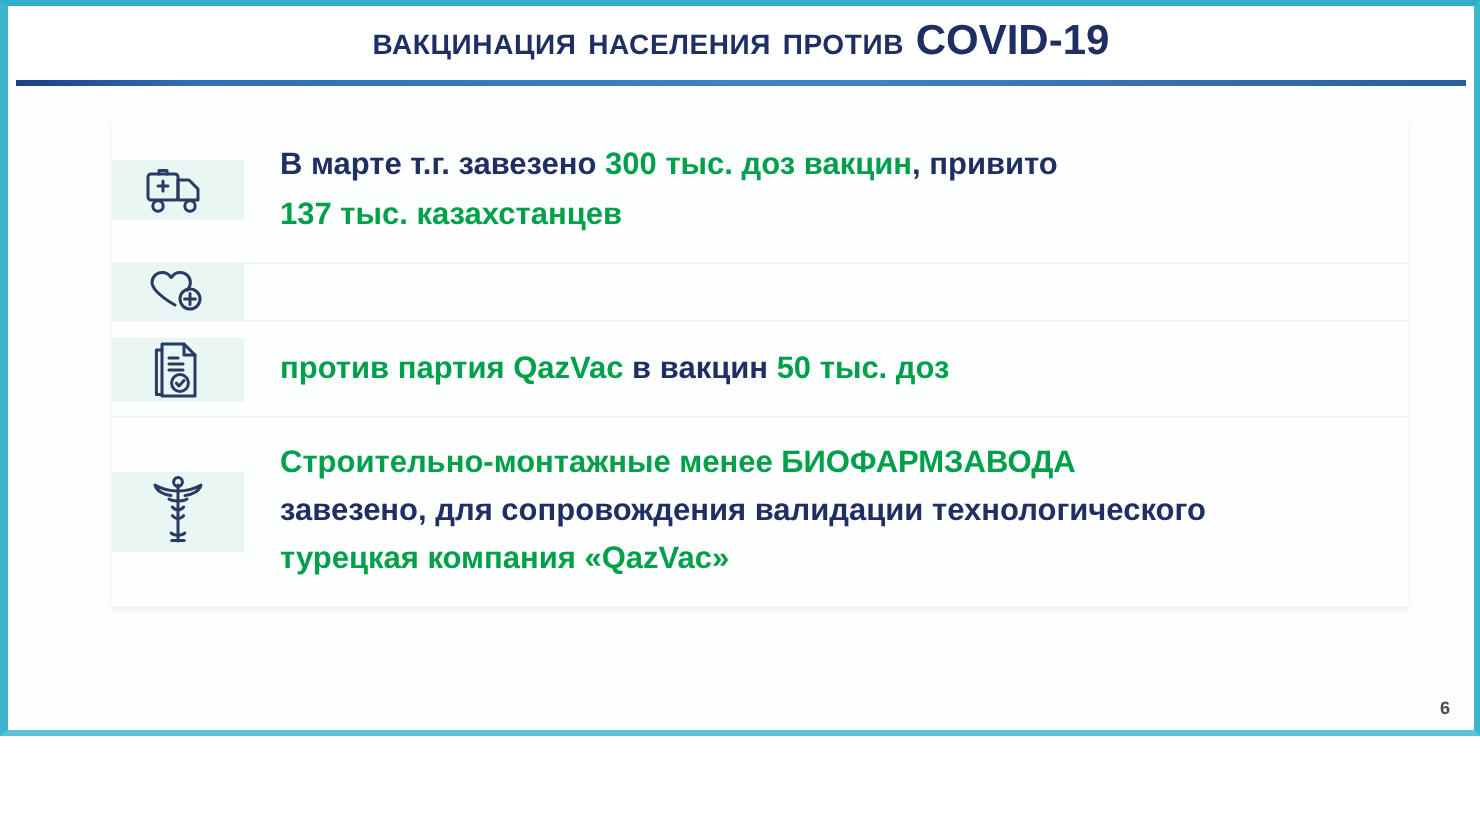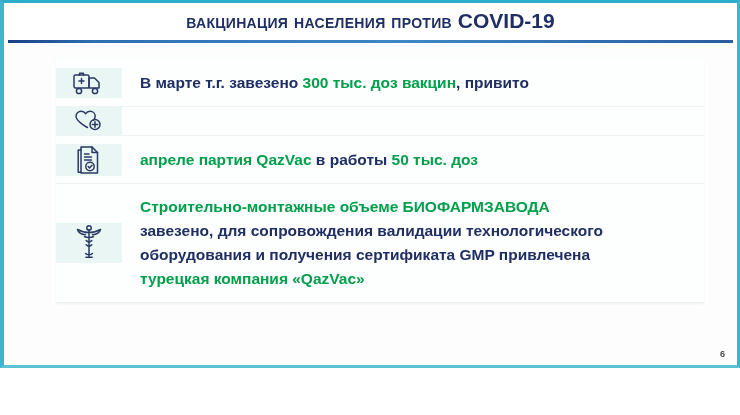--- a/index.html
+++ b/index.html
@@ -139,20 +139,21 @@
             <rect x="2" y="7" width="15" height="13" rx="1.5"></rect>
             <path d="M17 10h5.5l4.5 4.5V20H17z"></path>
             <path d="M9.5 10.5v5M7 13h5"></path>
             <circle cx="7" cy="23" r="2.6"></circle>
             <circle cx="23" cy="23" r="2.6"></circle>
             <path d="M7.5 7V5.2h4V7"></path>
           </svg>
         </div>
         <div class="text-cell">
           <div class="line"><span class="n">В марте т.г. завезено </span><span class="g">300 тыс. доз вакцин</span><span class="n">, привито</span></div>
+          <div class="line"><span class="g">137 тыс. казахстанцев</span></div>
         </div>
       </div>
       <div class="row">
         <div class="icon-cell">
           <svg width="34" height="28" viewBox="0 0 34 28" fill="none" stroke="#2b3a63" stroke-width="1.5" stroke-linecap="round" stroke-linejoin="round">
             <path d="M15.5 20.5S4 14.4 4 9.3C4 6.4 6.3 4.2 9.1 4.2c1.9 0 3.5 1 4.4 2.5h.2c.9-1.5 2.5-2.5 4.4-2.5 2.8 0 5.1 2.2 5.1 5.1 0 1.2-.6 2.5-1.5 3.8"></path>
             <circle cx="23" cy="17.5" r="5"></circle>
             <path d="M23 14.8v5.4M20.3 17.5h5.4"></path>
           </svg>
         </div>
@@ -162,39 +163,38 @@
           <svg width="30" height="32" viewBox="0 0 30 32" fill="none" stroke="#2b3a63" stroke-width="1.5" stroke-linecap="round" stroke-linejoin="round">
             <path d="M7 3h11l5.5 5.5V29H7z"></path>
             <path d="M18 3v5.5h5.5"></path>
             <path d="M4.2 6v22.2M4.2 6h2.8M4.2 28.2H7"></path>
             <path d="M10.5 10h4.5M10.5 13h7M10.5 16h7"></path>
             <circle cx="16" cy="22.5" r="4.2"></circle>
             <path d="M14.2 22.6l1.3 1.4 2.5-2.8"></path>
           </svg>
         </div>
         <div class="text-cell">
-          <div class="line"><span class="g">апреле партия QazVac</span><span class="n"> в работы </span><span class="g">50 тыс. доз</span></div>
+          <div class="line"><span class="g">против партия QazVac</span><span class="n"> в вакцин </span><span class="g">50 тыс. доз</span></div>
         </div>
       </div>
       <div class="row row-tall">
         <div class="icon-cell">
           <svg width="32" height="40" viewBox="0 0 32 40" fill="none" stroke="#2b3a63" stroke-width="1.5" stroke-linecap="round" stroke-linejoin="round">
             <path d="M16 6.5v28"></path>
             <circle cx="16" cy="5" r="2.2"></circle>
             <path d="M16 9.5c-4.5 0-8.5-1.2-11.5-3 .8 3 4.5 5 8 5.3"></path>
             <path d="M16 9.5c4.5 0 8.5-1.2 11.5-3-.8 3-4.5 5-8 5.3"></path>
             <path d="M11.5 13.5c2 1.3 7 1.3 9 0"></path>
             <path d="M13.2 17.5c1.5 1.9 4.1 1.9 5.6 0M18.8 21.8c-1.5 1.9-4.1 1.9-5.6 0"></path>
             <path d="M12.6 30.5c1.3 1.5 5.5 1.5 6.8 0"></path>
             <path d="M12.9 34.3h6.2"></path>
           </svg>
         </div>
         <div class="text-cell">
-          <div class="line"><span class="g">Строительно-монтажные объеме БИОФАРМЗАВОДА</span></div>
+          <div class="line"><span class="g">Строительно-монтажные менее БИОФАРМЗАВОДА</span></div>
           <div class="line"><span class="n">завезено</span><span class="n">, для сопровождения валидации технологического</span></div>
-          <div class="line"><span class="n">оборудования и получения сертификата GMP привлечена</span></div>
           <div class="line"><span class="g">турецкая компания «QazVac»</span></div>
         </div>
       </div>
     </div>
 
   <div id="page-num">6</div>
 </div>
 
 </body></html>

